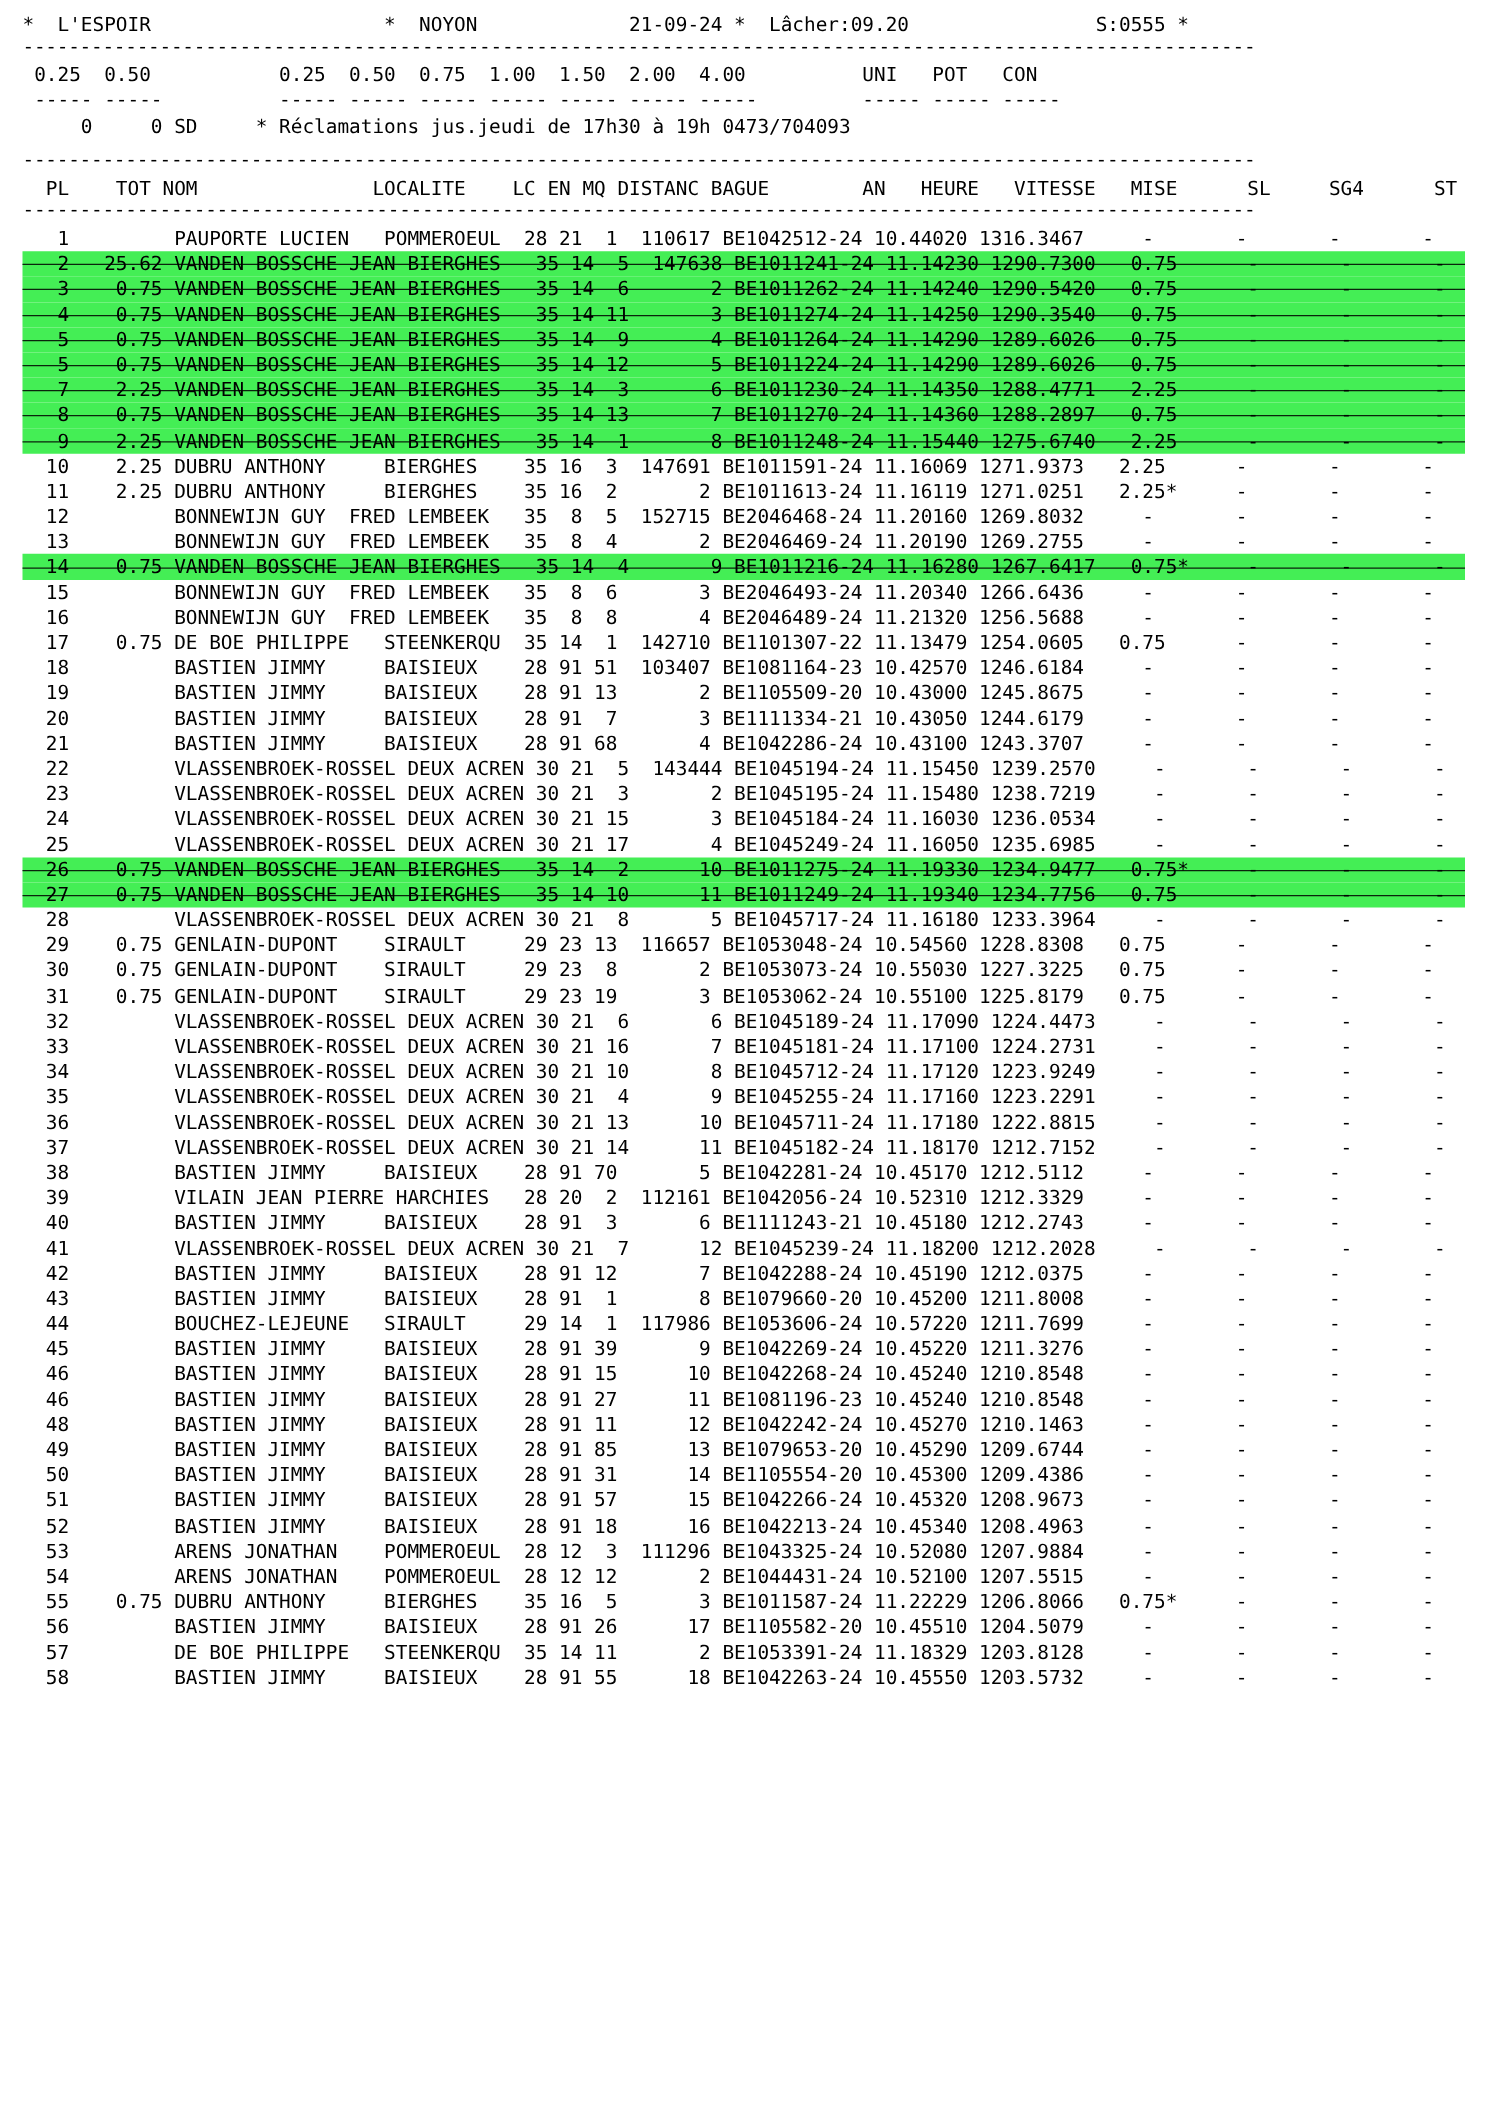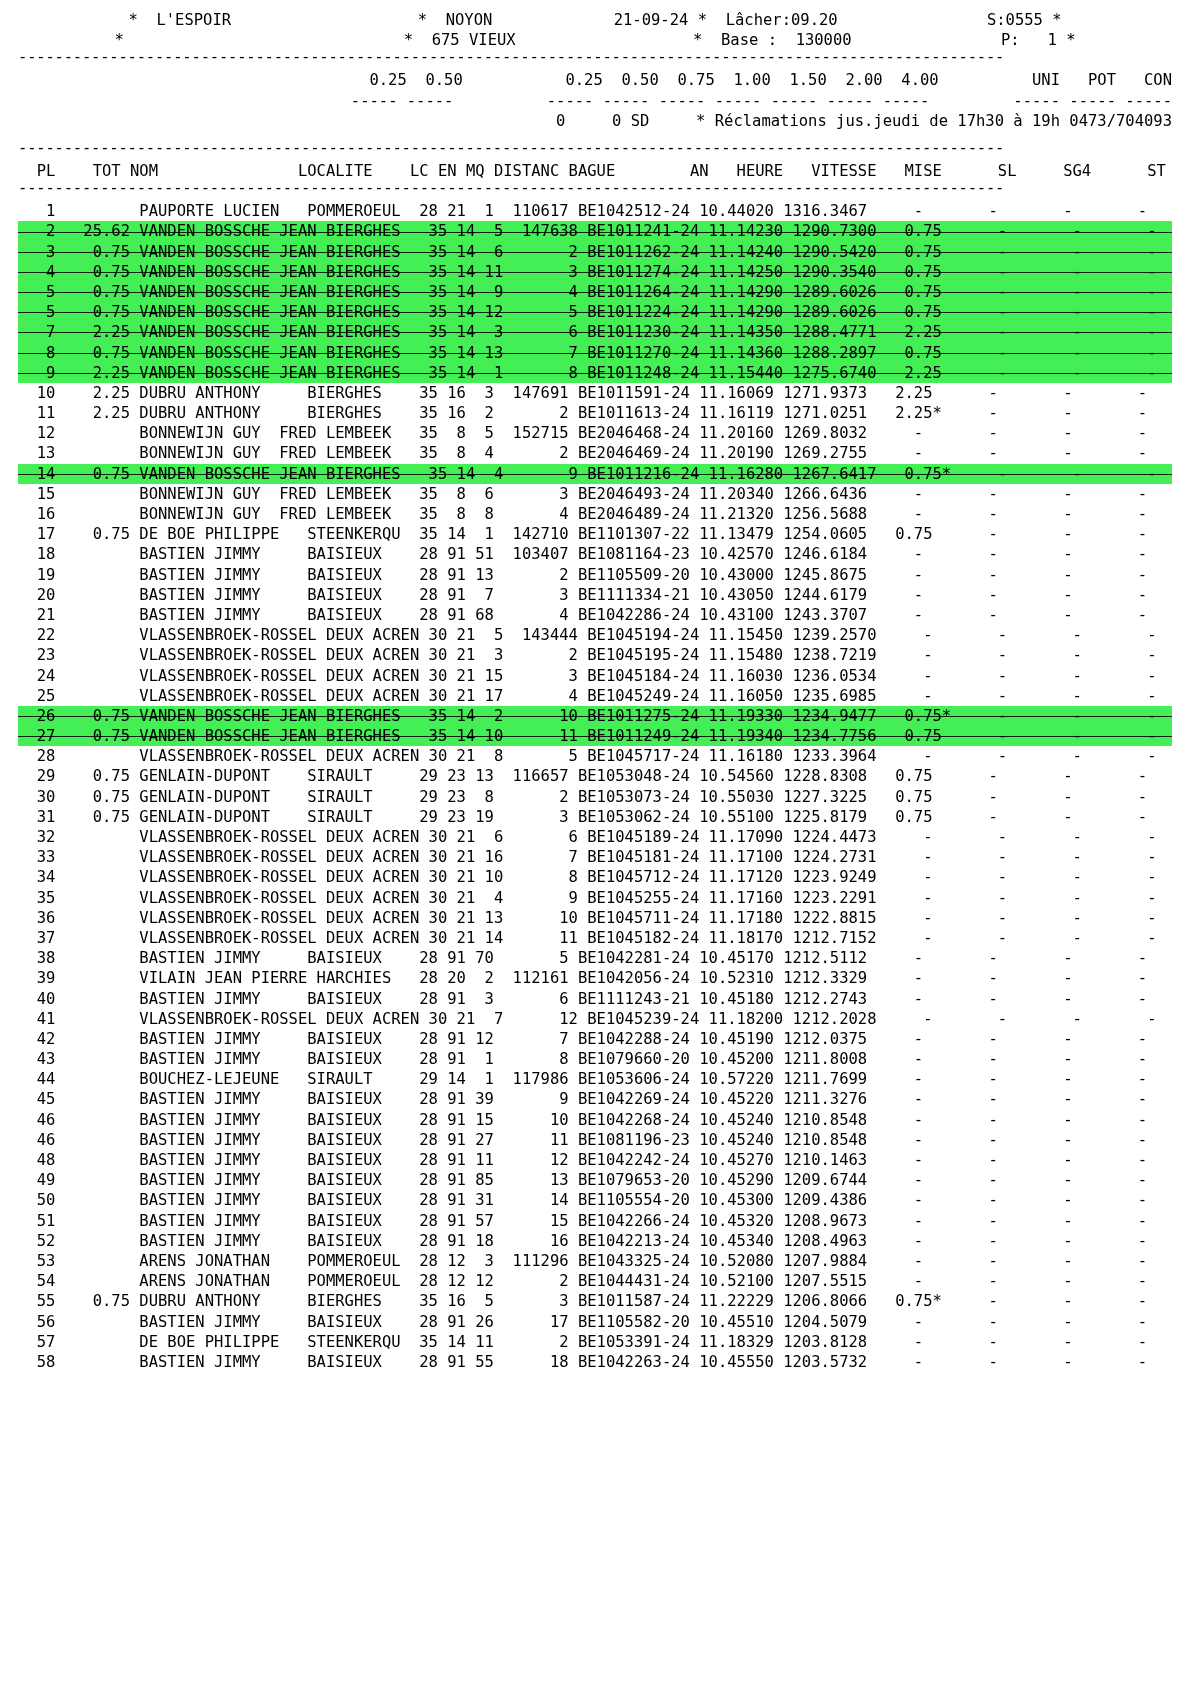--- a/index.html
+++ b/index.html
@@ -24,26 +24,24 @@
     font-family: "DejaVu Sans Mono", "Liberation Mono", monospace;
     font-size: 15.5px;
     line-height: 20.2px;
     white-space: pre;
     margin: 0;
   }
   .header-block {
     font-size: 17.5px;
     line-height: 23px;
     letter-spacing: 0px;
-    text-align: center;
   }
   .sub-block {
     font-size: 15.5px;
     line-height: 20.2px;
-    text-align: right;
   }
   .rule {
     font-size: 15.5px;
     line-height: 14px;
     white-space: pre;
     overflow: hidden;
     letter-spacing: -0.2px;
   }
   .table-wrap {
     position: relative;
@@ -75,21 +73,20 @@
   .spacer6 { height: 6px; }
   .spacer10 { height: 10px; }
 </style>
 </head>
 <body>
 
 <div class="page">
 
   <div class="header-block">
     <pre>*  L'ESPOIR                    *  NOYON             21-09-24 *  Lâcher:09.20                S:0555 *</pre>
-    <pre>*                              *  675 VIEUX                   *  Base :  130000                P:   1 *</pre>
   </div>
 
   <div class="rule">------------------------------------------------------------------------------------------------------------</div>
 
   <div class="spacer6"></div>
 
   <div class="sub-block">
     <pre> 0.25  0.50           0.25  0.50  0.75  1.00  1.50  2.00  4.00          UNI   POT   CON</pre>
     <pre> ----- -----          ----- ----- ----- ----- ----- ----- -----         ----- ----- -----</pre>
     <pre>     0     0 SD     * Réclamations jus.jeudi de 17h30 à 19h 0473/704093</pre>

